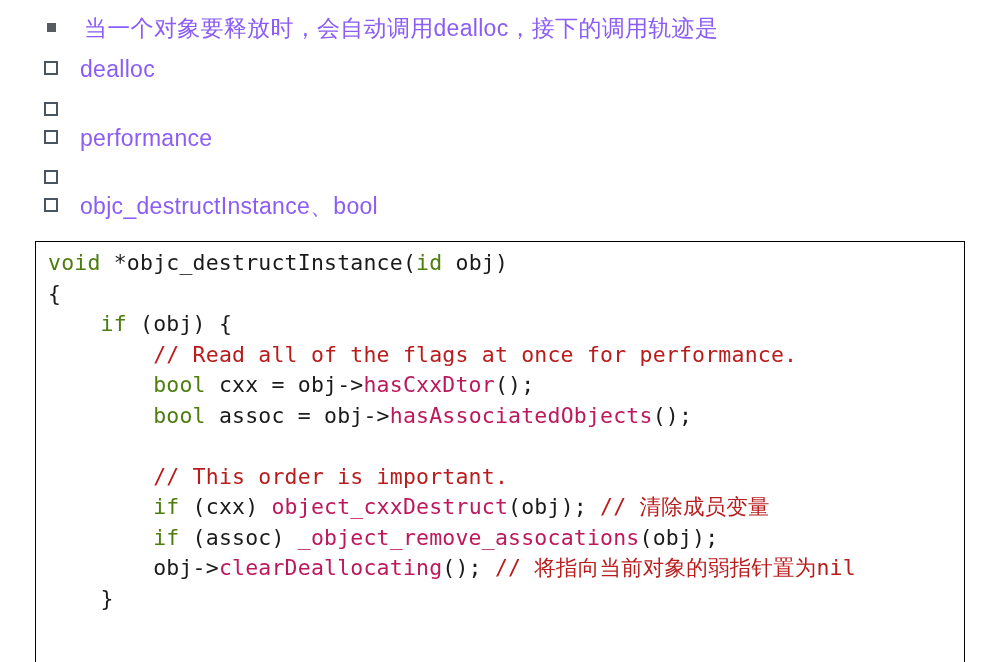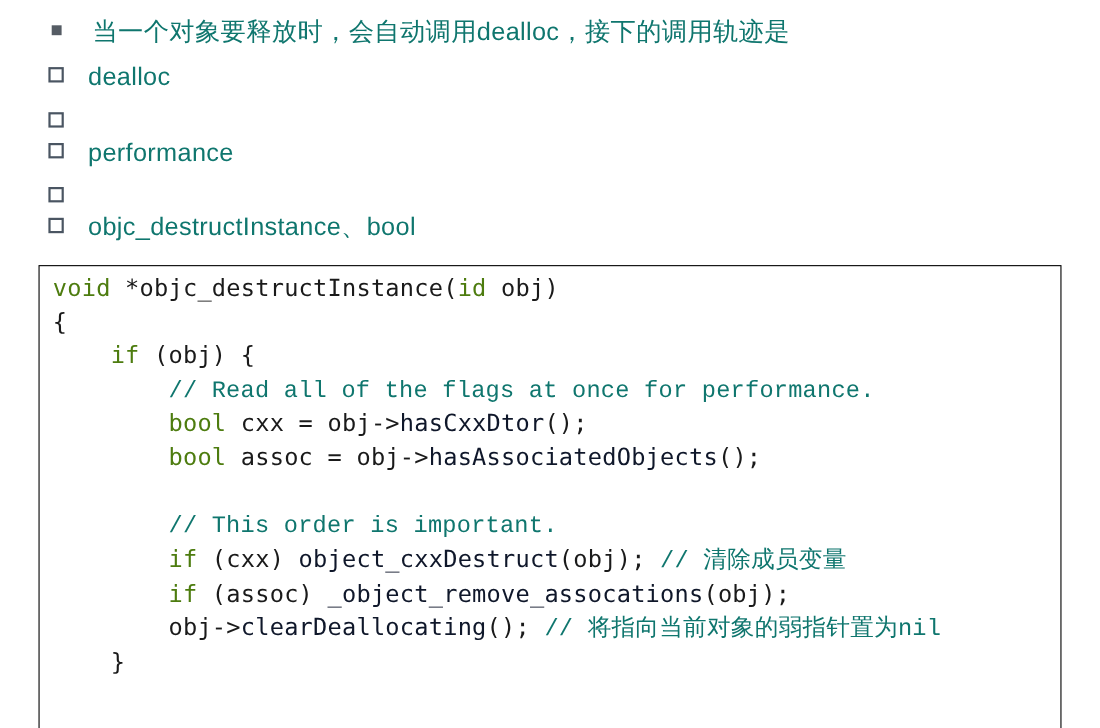--- a/index.html
+++ b/index.html
@@ -13,21 +13,21 @@
       padding: 10px 35px;
       width: 1000px;
     }
     .bullet-list {
       list-style: none;
       margin-bottom: 16px;
     }
     .bullet-list li {
       display: flex;
       align-items: flex-start;
-      color: #0f766e;
+      color: #8b5cf6;
       font-size: 23px;
       line-height: 1.6;
       margin-bottom: 4px;
       letter-spacing: 0.3px;
     }
     .bullet-square-filled {
       display: inline-block;
       width: 9px;
       height: 9px;
       background: #555c64;
@@ -52,22 +52,22 @@
       padding: 6px 12px;
       font-family: "SF Mono", Menlo, Monaco, Consolas, monospace;
       font-size: 21.5px;
       line-height: 1.42;
       white-space: pre;
       color: #1a1a1a;
       letter-spacing: 0.2px;
       margin-top: 6px;
     }
     .kw { color: #4d7c0f; }
-    .call { color: #0f172a; }
-    .comment { color: #0f766e; font-family: Liberation Mono, monospace; }
+    .call { color: #be185d; }
+    .comment { color: #b91c1c; }
   </style>
 </head>
 <body>
 
 <ul class="bullet-list">
   <li>
     <span class="bullet-square-filled"></span>
     <span>当一个对象要释放时，会自动调用dealloc，接下的调用轨迹是</span>
   </li>
   <li>

